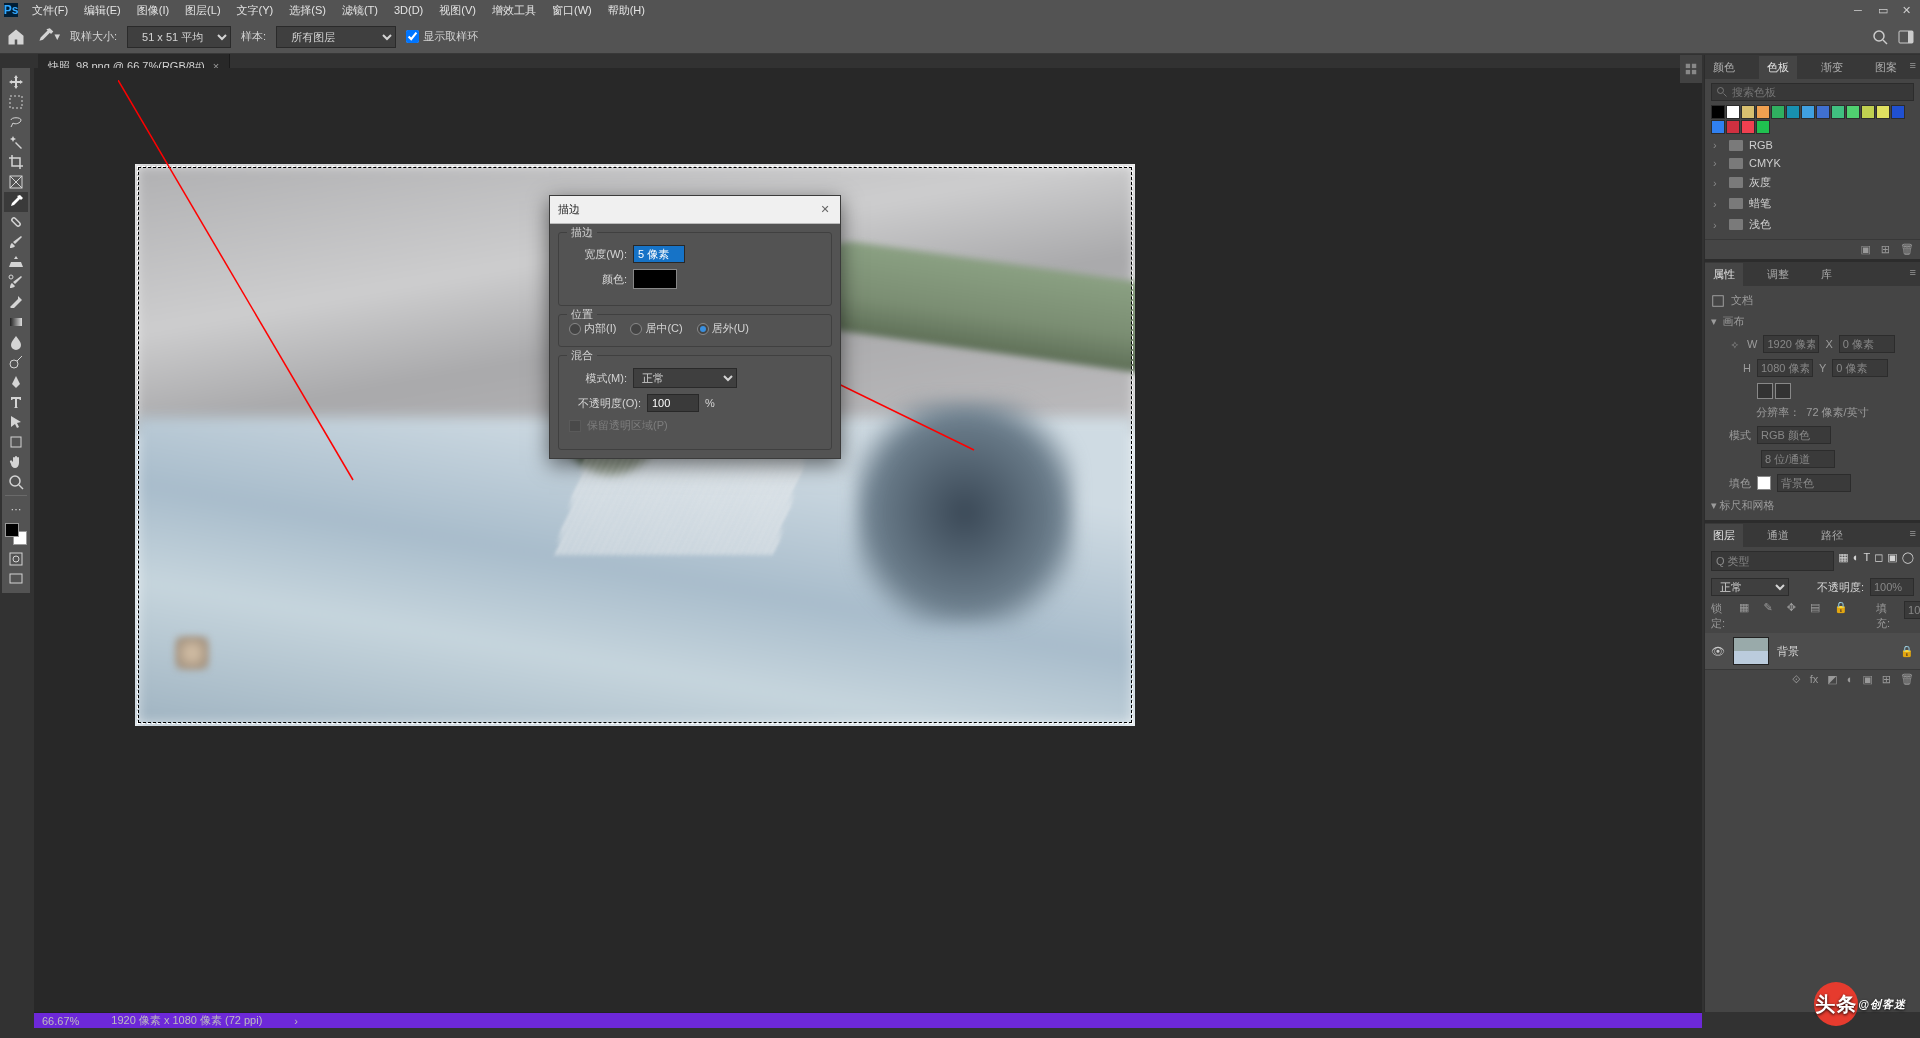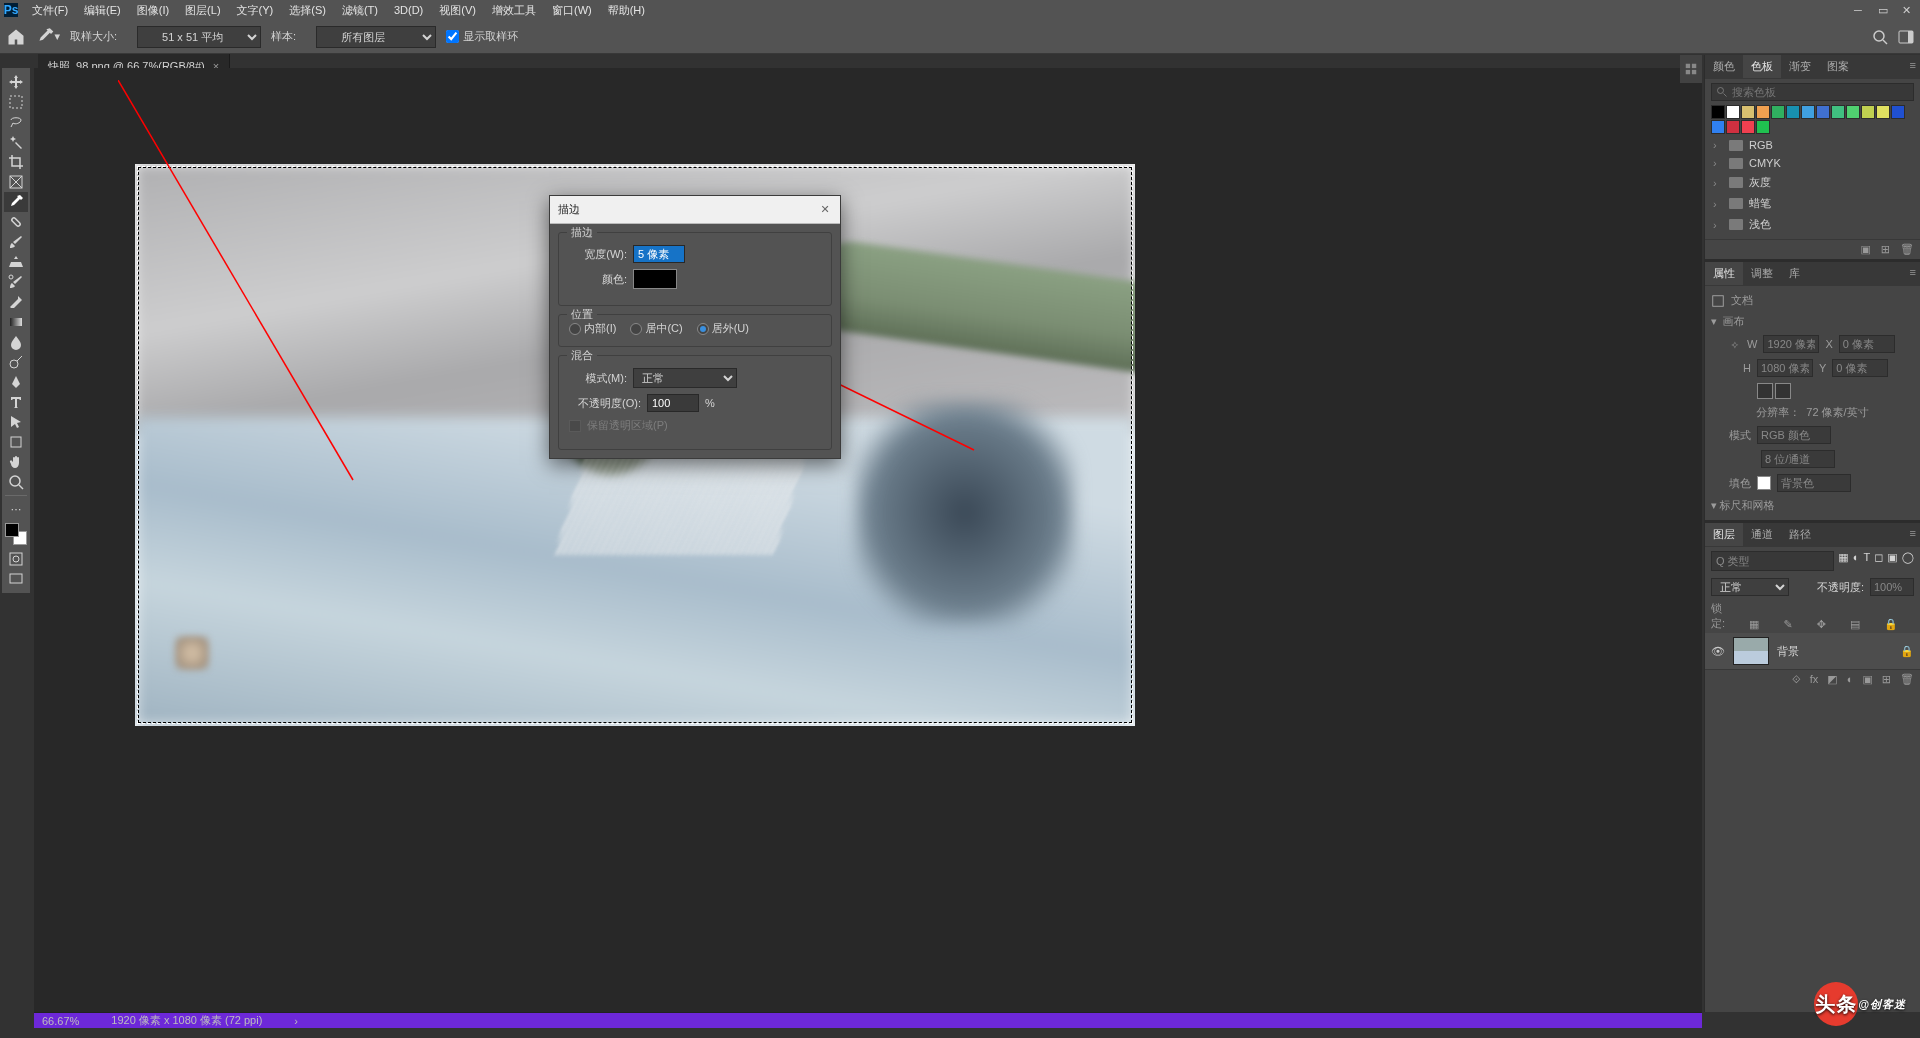--- a/index.html
+++ b/index.html
@@ -8,21 +8,21 @@
 .menu-bar { height: 20px; background: #535353; display: flex; align-items: center; padding: 0 4px; position: relative; }
 .ps-logo { width: 14px; height: 14px; background: #001e36; color: #31a8ff; font-size: 12px; font-weight: bold; display: flex; align-items: center; justify-content: center; margin-right: 6px; }
 .menu-item { padding: 2px 8px; cursor: pointer; color: #e4e4e4; }
 .window-controls { position: absolute; right: 6px; display: flex; gap: 12px; }
 .window-ctrl { width: 12px; height: 12px; cursor: pointer; color: #cfcfcf; }
 
 .options-bar { height: 34px; background: #535353; border-bottom: 1px solid #383838; display: flex; align-items: center; padding: 0 6px; gap: 10px; }
 .opt-home { width: 20px; height: 20px; display:flex;align-items:center;justify-content:center; }
 .opt-tool { width: 24px; height: 20px; display:flex;align-items:center;justify-content:center; }
 .opt-label { color: #d4d4d4; }
-.opt-select { background: #3f3f3f; border: 1px solid #2a2a2a; color: #d4d4d4; height: 22px; padding: 0 20px; min-width: 84px; margin-left: 10px; }
+.opt-select { background: #3f3f3f; border: 1px solid #2a2a2a; color: #d4d4d4; height: 22px; padding: 0 10px; min-width: 84px; }
 .opt-chk { display:flex;align-items:center;gap:4px; }
 .options-bar .spacer { flex: 1; }
 .search-ico,.wksp-ico { width:16px; display:flex;justify-content:center; }
 
 .tab-bar { height: 24px; background: #323232; display: flex; align-items: stretch; padding-left: 38px; }
 .doc-tab { background: #282828; border-right: 1px solid #1a1a1a; padding: 0 10px; display: flex; align-items: center; gap: 8px; font-size: 10px; }
 .doc-tab .close { color: #9a9a9a; cursor: pointer; }
 
 
 .toolbox { position: absolute; left: 2px; top: 68px; width: 28px; background: #535353; display: flex; flex-direction: column; align-items: center; padding: 4px 0; }
@@ -72,21 +72,21 @@
 .radio { display:flex; align-items:center; gap:3px; cursor:pointer; }
 .radio-dot { width:12px;height:12px;border:1px solid #888;border-radius:50%;display:inline-flex;align-items:center;justify-content:center; background:#444;}
 .radio.checked .radio-dot::after { content:''; width:6px;height:6px;background:#3a8fde;border-radius:50%; }
 .blend-select{ background:#3f3f3f;border:1px solid #2a2a2a;color:#d4d4d4;height:20px;padding:0 4px;width:104px;}
 .faded { color: #7d7d7d; }
 .chkbox{ width:12px;height:12px;border:1px solid #5a5a5a;background:#494949;display:inline-block;}
 
 
 .collapsed-dock { position:absolute; right:218px; top:55px; width: 22px; height: 28px; background:#424242; display:flex;align-items:center;justify-content:center; }
 .right-dock { position: absolute; right: 0; top: 55px; bottom: 26px; width: 216px; background: #454545; display: flex; flex-direction: column; border-left:1px solid #2c2c2c;}
-.panel-tabs { display: flex; background: #383838; height: 24px; align-items:flex-start; position:relative;}
+.panel-tabs { display: flex; background: #383838; height: 24px; align-items:center; position:relative;gap:16px;}
 .panel-tab { padding: 4px 8px; color: #aaa; cursor:pointer; }
 .panel-tab.active { background: #454545; color: #e4e4e4; }
 .panel-menu { position:absolute; right:4px; top:4px; color:#999; cursor:pointer; }
 .panel-body { padding: 4px 6px; background:#454545; }
 .swatches-search { display:flex;align-items:center;gap:4px; background:#383838; border:1px solid #2c2c2c; padding:2px 4px; margin-bottom:4px;}
 .swatches-search input { background:transparent;border:none;color:#aaa;outline:none; width: 160px; }
 .sw-row { display:flex; gap:1px; margin-bottom:2px; flex-wrap:wrap;}
 .sw { width:14px;height:14px;border:1px solid #2c2c2c; }
 .sw-folder{ display:flex; align-items:center; gap:6px; padding:3px 2px; cursor:pointer; color:#cecece;}
 .sw-folder::before { content:'›'; color:#888; width:10px; }
@@ -99,21 +99,21 @@
 .prop-input{ background:#3a3a3a;border:1px solid #2c2c2c;color:#888;width:56px;height:18px;padding:0 3px;}
 .link-ico{ width:12px;display:flex;justify-content:center;color:#888;}
 .bgfg-icon{ display:inline-flex;gap:2px;}
 .bgfg-icon span{ width:16px;height:16px;border:1px solid #888;background:#333;}
 
 .layers-panel .panel-body { padding:0; }
 .lay-tools{ display:flex;gap:4px;padding:4px 6px;}
 .lay-search{ background:#383838;border:1px solid #2c2c2c;height:20px;flex:1;display:flex;align-items:center;padding:0 4px;color:#888;}
 .lay-modesrow{ display:flex;gap:6px;padding:3px 6px;align-items:center;}
 .lay-select{ background:#3f3f3f;border:1px solid #2c2c2c;color:#d4d4d4;height:18px;padding:0 4px;width:78px;}
-.lay-lockrow{ display:flex;gap:24px;padding:2px 6px;align-items:flex-end;color:#999;font-size:10px;}
+.lay-lockrow{ display:flex;gap:14px;padding:2px 6px;align-items:flex-start;color:#999;font-size:10px;}
 .layer-item{ display:flex;align-items:center;gap:8px;padding:4px 6px;background:#4d4d4d;}
 .eye-ico{ width:14px;cursor:pointer;color:#ccc;}
 .lay-thumb{ width:36px;height:28px;background:linear-gradient(180deg,#9aa 50%,#bcd 50%);border:1px solid #222;}
 .lay-lock{ margin-left:auto; color:#999;}
 .lay-footer{ display:flex;gap:9px;justify-content:flex-end;padding:3px 6px;border-top:1px solid #383838;color:#999;}
 
 .status-bar { position:absolute;left:34px;right:218px;bottom:10px;height:16px;background:#6d28d9;display:flex;align-items:center;gap:32px;padding:0 8px;color:#bdbdbd;font-size:10px; border-top:1px solid #222;}
 .watermark{ position:absolute; right:14px; bottom:12px; font-size:32px; font-weight:bold; color:#fff; text-shadow:0 1px 3px #000; letter-spacing:1px; font-style:italic; display:flex;align-items:center;gap:0;}
 .wm-logo{ width:44px;height:44px;border-radius:50%;background:#e63b2e;color:#fff;display:flex;align-items:center;justify-content:center;font-size:20px;font-style:normal;}
 .flex-fill{flex:1;}

